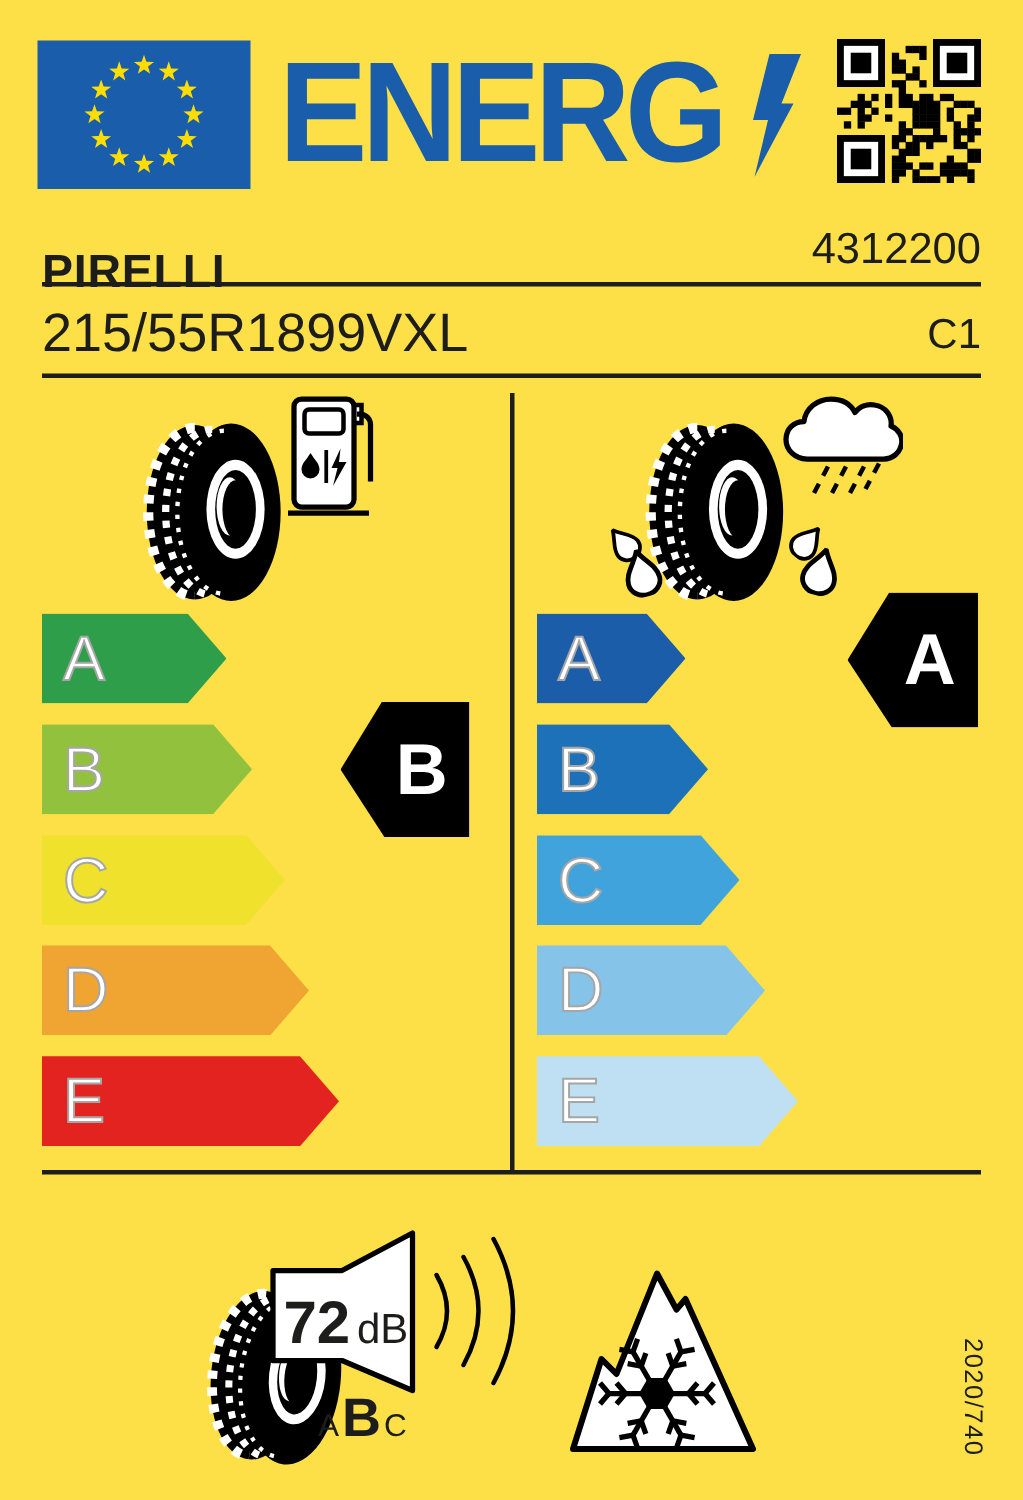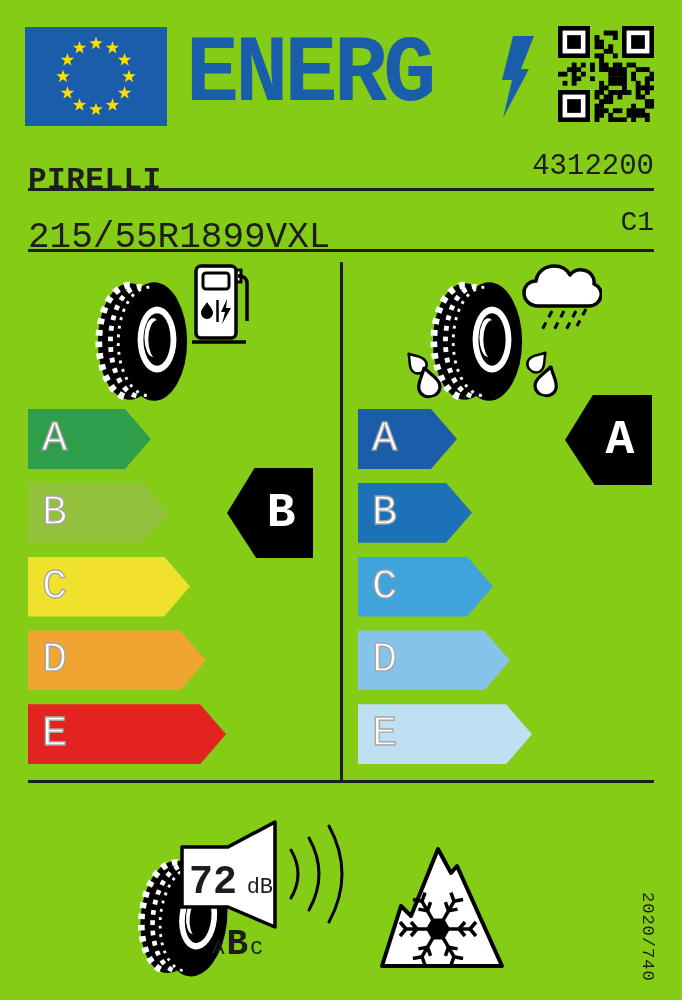--- a/index.html
+++ b/index.html
@@ -1,51 +1,51 @@
 <!DOCTYPE html>
 <html><head>
 <meta charset="utf-8">
 <style>
   html,body{margin:0;padding:0;background:#fff;}
-  .label{position:relative;width:682px;height:1000px;background:#84cc16;overflow:hidden;
-         font-family:Liberation Mono, monospace;color:#1d1d1b;}
+  .label{position:relative;width:682px;height:1000px;background:#fde047;overflow:hidden;
+         font-family:Liberation Sans, sans-serif;color:#1d1d1b;}
   .abs{position:absolute;}
 
   
   .eu-flag{left:25px;top:27px;width:142px;height:99px;background:#1a5dab;}
   .energ{left:186px;top:28px;font-size:95px;line-height:95px;font-weight:bold;
          color:#1a5dab;letter-spacing:-4px;transform:scaleX(.93);transform-origin:left top;}
   .bolt{left:500px;top:36px;}
   .qr{left:558px;top:26px;}
   .brand{left:28px;top:163px;font-size:31px;font-weight:bold;letter-spacing:.5px;}
   .artnum{right:28px;top:150px;font-size:29px;text-align:center;margin-left:14px;}
   .hr{left:28px;width:626px;height:3px;background:#1d1d1b;}
   .hr1{top:188px;} .hr2{top:249px;} .hr3{top:780px;}
-  .tyresize{left:28px;top:201px;font-size:36px;margin-top:16px;}
+  .tyresize{left:28px;top:201px;font-size:36px;}
   .tyreclass{right:28px;top:207px;font-size:28px;}
   .vdiv{left:340px;top:262px;width:3px;height:518px;background:#1d1d1b;}
 
   
   .scale{width:320px;height:360px;}
   .scale-left{left:28px;top:409px;}
   .scale-right{left:358px;top:409px;}
   .bar{position:absolute;height:60px;display:flex;align-items:center;
        clip-path:polygon(0 0,calc(100% - 26px) 0,100% 50%,calc(100% - 26px) 100%,0 100%);}
   .bar-letter{font-size:42px;color:#fff;padding-left:14px;
               -webkit-text-stroke:1.3px #a6a6a6;}
   .indicator{background:#000;color:#fff;display:flex;align-items:center;justify-content:center;
        clip-path:polygon(32% 0,100% 0,100% 100%,34% 100%,0 50%);}
   .ind-letter{font-size:48px;font-weight:bold;padding-left:26%;}
   .ind-fuel{left:227px;top:468px;width:86px;height:90px;}
   .ind-wet{left:565px;top:395px;width:87px;height:90px;}
 
   
   .noise-db{left:189px;top:860px;width:80px;text-align:center;z-index:3;white-space:nowrap;}
   .noise-db .v{font-size:40px;font-weight:bold;}
-  .noise-db .u{font-size:22px;margin-top:24px;}
+  .noise-db .u{font-size:28px;margin-top:24px;}
   .noise-abc{left:212px;top:924px;display:flex;align-items:baseline;gap:2px;z-index:3;}
   .noise-abc .small{font-size:21px;}
   .noise-abc .big{font-size:36px;font-weight:bold;}
   .reg{left:638px;top:892px;font-size:17px;writing-mode:vertical-rl;letter-spacing:1px;}
   svg{display:block;}
 </style>
 </head>
 <body>
 
 <div class="label">

